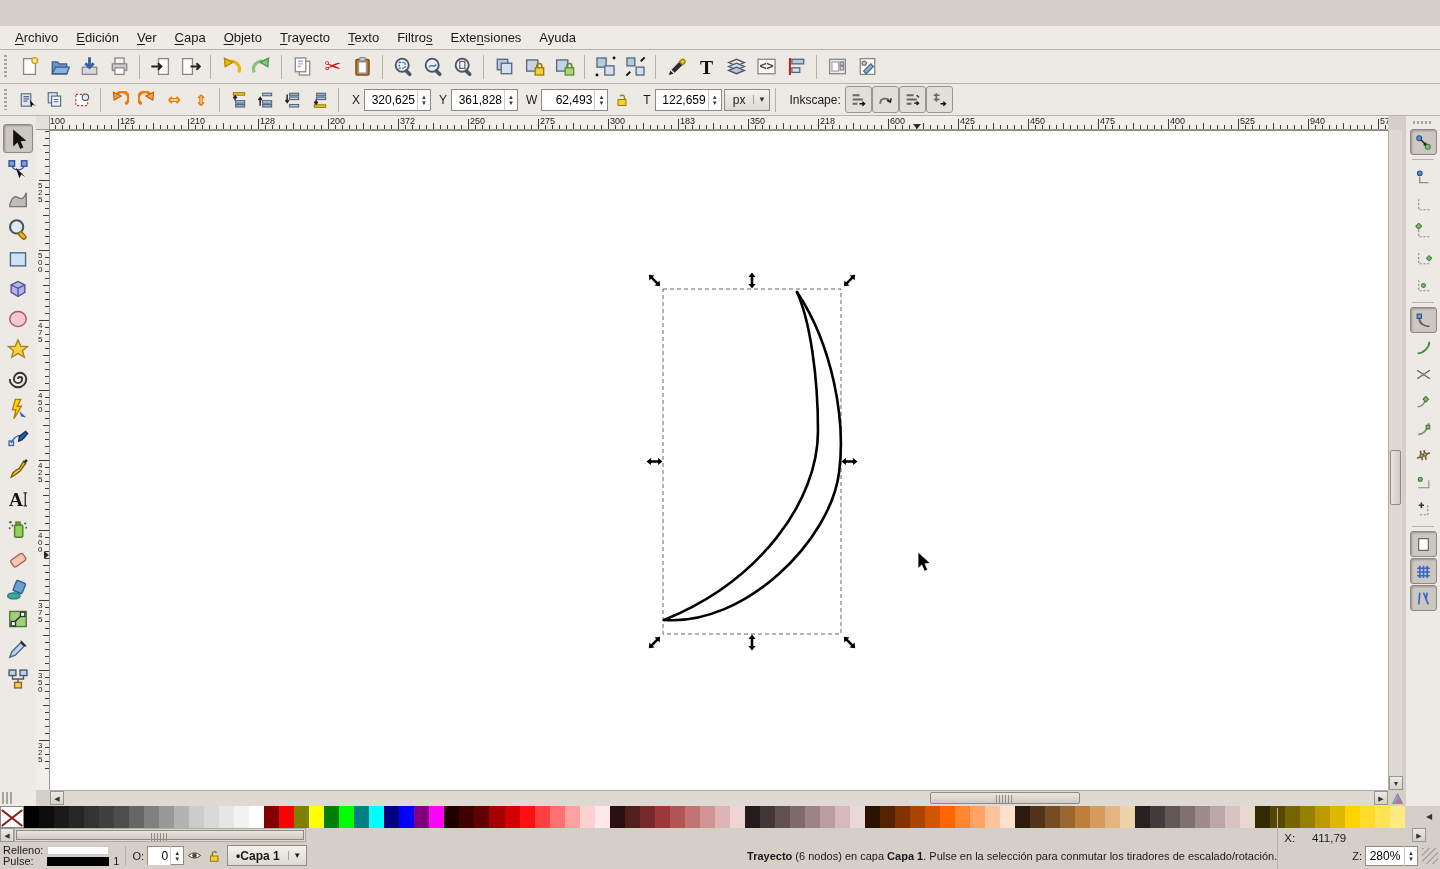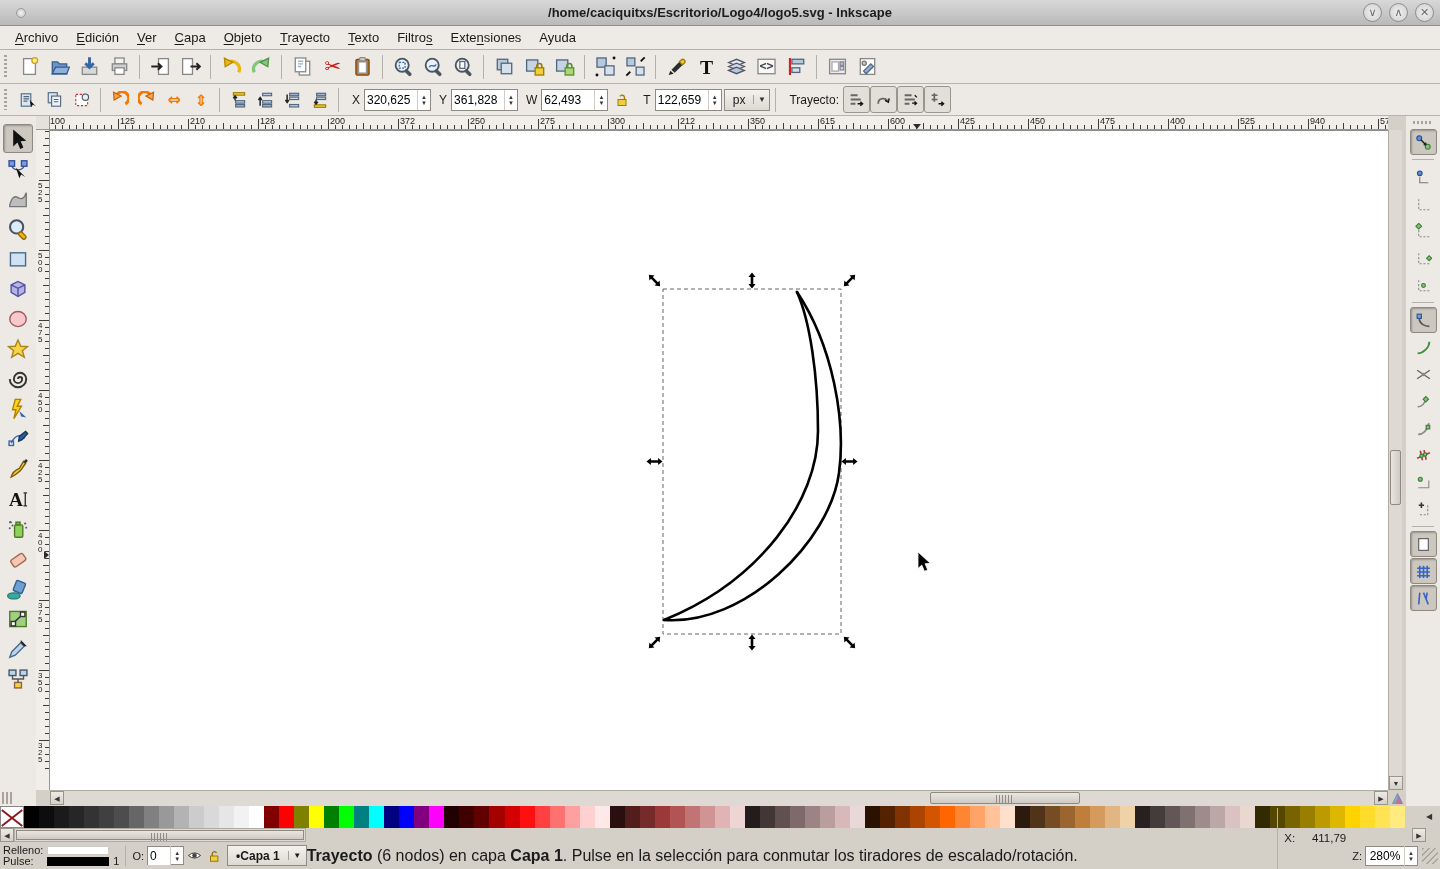--- a/index.html
+++ b/index.html
@@ -35,21 +35,21 @@
   .tbtn { width:30px; height:30px; display:flex; align-items:center; justify-content:center;
     border:1px solid transparent; border-radius:3px; background:transparent; }
   #optsbar .tbtn { width:27px; height:27px; }
   .tbtn svg { display:block; }
   .tsep { width:1px; height:24px; background:#b5b1a8; margin:0 5px; }
   .pressed { background:#ccc8c0; border:1px solid #8e8a82; box-shadow:inset 1px 1px 2px rgba(0,0,0,.25); }
   .framed { background:#e2dfd9; border:1px solid #9a968e; }
   .fldlabel { font-size:12px; margin:0 4px 0 8px; }
   .spin { display:flex; border:1px solid #8f8b84; background:#fff; height:22px; align-items:center; }
   .spin input { border:0; outline:0; width:52px; height:18px; font-size:12px; padding:0 2px;
-    font-family:"Liberation Sans",sans-serif; }
+    font-family:"Liberation Sans",sans-serif;text-align:right; }
   .spin .arrows { width:13px; height:20px; display:flex; flex-direction:column; align-items:center;
     justify-content:center; font-size:6px; color:#333; border-left:1px solid #d0cdc6; line-height:6px; }
   .combo { display:flex; border:1px solid #8f8b84; background:linear-gradient(#f4f2ee,#ddd9d2); height:22px;
     align-items:center; margin-left:2px; }
   .combo .val { padding:0 8px; font-size:12px; }
   .combo .drop { width:16px; border-left:1px solid #a5a19a; text-align:center; font-size:8px; color:#333; }
 
   
   #toolbox { position:absolute; left:0; top:116px; width:36px; height:690px; background:#edeae5; padding-top:8px; }
   #toolbox .tbtn { width:30px; height:29px; margin:0 0 1px 3px; }
@@ -121,44 +121,35 @@
   #fsblock { display:grid; grid-template-columns:auto auto auto; grid-auto-rows:11px; column-gap:4px;
     align-items:center; padding-left:3px; }
   #fill-swatch { width:62px; height:9px; background:#ffffff; border:1px solid #cfcbc3; }
   #stroke-swatch { width:62px; height:9px; background:#000; }
   .sb-sep { width:1px; height:20px; background:#b5b1a8; margin:0 6px; }
   .sb-btn { width:20px; height:20px; display:flex; align-items:center; justify-content:center; }
   #layercombo { display:flex; align-items:center; border:1px solid #8f8b84; height:21px;
     background:linear-gradient(#f4f2ee,#ddd9d2); margin-left:3px; }
   #layercombo .val { padding:0 8px; font-weight:bold; font-size:12px; }
   #layercombo .drop { width:18px; border-left:1px solid #a5a19a; text-align:center; font-size:8px; }
-  #statusmsg { flex:1; font-size:16px; white-space:nowrap; overflow:hidden;
-    text-overflow:ellipsis; }
+  #statusmsg { flex:1; margin-left:10px; font-size:11px; white-space:nowrap; overflow:hidden;
+    text-overflow:ellipsis;text-align:right; }
   #coords { border-left:1px solid #b5b1a8; padding:0 6px; font-size:11.5px; line-height:12px;
     font-family:"Liberation Sans",sans-serif; white-space:pre; }
   #coords .row { display:flex; } #coords .lab { width:18px; } #coords .v { width:44px; text-align:right; }
   #zoomblock { display:flex; align-items:center; gap:3px; padding-right:4px; }
   #zoomblock .spin input { width:38px; text-align:center; }
   #szgrip { width:16px; height:16px; margin-right:2px;
     background:repeating-linear-gradient(135deg,#aaa69e 0 1.5px,transparent 1.5px 4.5px); }
 </style>
 </head>
 <body>
 
 <div id="app">
 
-  <div id="titlebar">
-    <span class="win-icon"></span>
-    <div class="title">/home/caciquitxs/Escritorio/Logo4/logo5.svg - Inkscape</div>
-    <div id="winbtns">
-      <div class="winbtn">∨</div>
-      <div class="winbtn">∧</div>
-      <div class="winbtn">✕</div>
-    </div>
-  </div>
 
   <div id="menubar">
       <span class="menu-item"><u>A</u>rchivo</span>
       <span class="menu-item"><u>E</u>dición</span>
       <span class="menu-item"><u>V</u>er</span>
       <span class="menu-item"><u>C</u>apa</span>
       <span class="menu-item"><u>O</u>bjeto</span>
       <span class="menu-item"><u>T</u>rayecto</span>
       <span class="menu-item"><u>T</u>exto</span>
       <span class="menu-item">Filtro<u>s</u></span>
@@ -460,21 +451,21 @@
     <span class="fldlabel">T</span>
     <div class="spin">
         <input value="122,659" style="">
         <div class="arrows">▲<br>▼</div>
       </div>
     <div class="combo">
       <span class="val">px</span>
         <span class="drop">▼</span>
     </div>
     <div class="tsep"></div>
-    <span class="fldlabel">Trayecto:</span>
+    <span class="fldlabel">Inkscape:</span>
     <span id="opt-affect" style="display: inline-flex;">
         <div class="tbtn framed">
           <svg viewBox="0 0 16 16" width="17" height="17">
             <path d="M2.5 4 H9 M2.5 8 H12 M2.5 12 H7" stroke="#666" stroke-width="1.8"></path>
             <path d="M9 12 h4.5 m-1.9 -1.8 l2.1 1.8 l-2.1 1.8" stroke="#111" fill="none" stroke-width="1.3"></path>
           </svg>
         </div>
         <div class="tbtn framed">
           <svg viewBox="0 0 16 16" width="17" height="17">
             <path d="M3 12 C3 6 10 6 12 9.5" fill="none" stroke="#666" stroke-width="1.7"></path>
@@ -712,21 +703,21 @@
       <div class="htick" style="height: 4px; left: 565px;"></div>
       <div class="htick" style="height: 4px; left: 572px;"></div>
       <div class="htick" style="height: 4px; left: 579px;"></div>
       <div class="htick" style="height: 4px; left: 586px;"></div>
       <div class="htick" style="height: 6px; left: 593px;"></div>
       <div class="htick" style="height: 4px; left: 600px;"></div>
       <div class="htick" style="height: 4px; left: 607px;"></div>
       <div class="htick" style="height: 4px; left: 614px;"></div>
       <div class="htick" style="height: 4px; left: 621px;"></div>
       <div class="htick" style="height: 10px; left: 628px;"></div>
-      <div class="hlabel" style="left: 630px;">212</div>
+      <div class="hlabel" style="left: 630px;">183</div>
       <div class="htick" style="height: 4px; left: 635px;"></div>
       <div class="htick" style="height: 4px; left: 642px;"></div>
       <div class="htick" style="height: 4px; left: 649px;"></div>
       <div class="htick" style="height: 4px; left: 656px;"></div>
       <div class="htick" style="height: 6px; left: 663px;"></div>
       <div class="htick" style="height: 4px; left: 670px;"></div>
       <div class="htick" style="height: 4px; left: 677px;"></div>
       <div class="htick" style="height: 4px; left: 684px;"></div>
       <div class="htick" style="height: 4px; left: 691px;"></div>
       <div class="htick" style="height: 10px; left: 698px;"></div>
@@ -734,21 +725,21 @@
       <div class="htick" style="height: 4px; left: 705px;"></div>
       <div class="htick" style="height: 4px; left: 712px;"></div>
       <div class="htick" style="height: 4px; left: 719px;"></div>
       <div class="htick" style="height: 4px; left: 726px;"></div>
       <div class="htick" style="height: 6px; left: 733px;"></div>
       <div class="htick" style="height: 4px; left: 740px;"></div>
       <div class="htick" style="height: 4px; left: 747px;"></div>
       <div class="htick" style="height: 4px; left: 754px;"></div>
       <div class="htick" style="height: 4px; left: 761px;"></div>
       <div class="htick" style="height: 10px; left: 768px;"></div>
-      <div class="hlabel" style="left: 770px;">615</div>
+      <div class="hlabel" style="left: 770px;">218</div>
       <div class="htick" style="height: 4px; left: 775px;"></div>
       <div class="htick" style="height: 4px; left: 782px;"></div>
       <div class="htick" style="height: 4px; left: 789px;"></div>
       <div class="htick" style="height: 4px; left: 796px;"></div>
       <div class="htick" style="height: 6px; left: 803px;"></div>
       <div class="htick" style="height: 4px; left: 810px;"></div>
       <div class="htick" style="height: 4px; left: 817px;"></div>
       <div class="htick" style="height: 4px; left: 824px;"></div>
       <div class="htick" style="height: 4px; left: 831px;"></div>
       <div class="htick" style="height: 10px; left: 838px;"></div>

